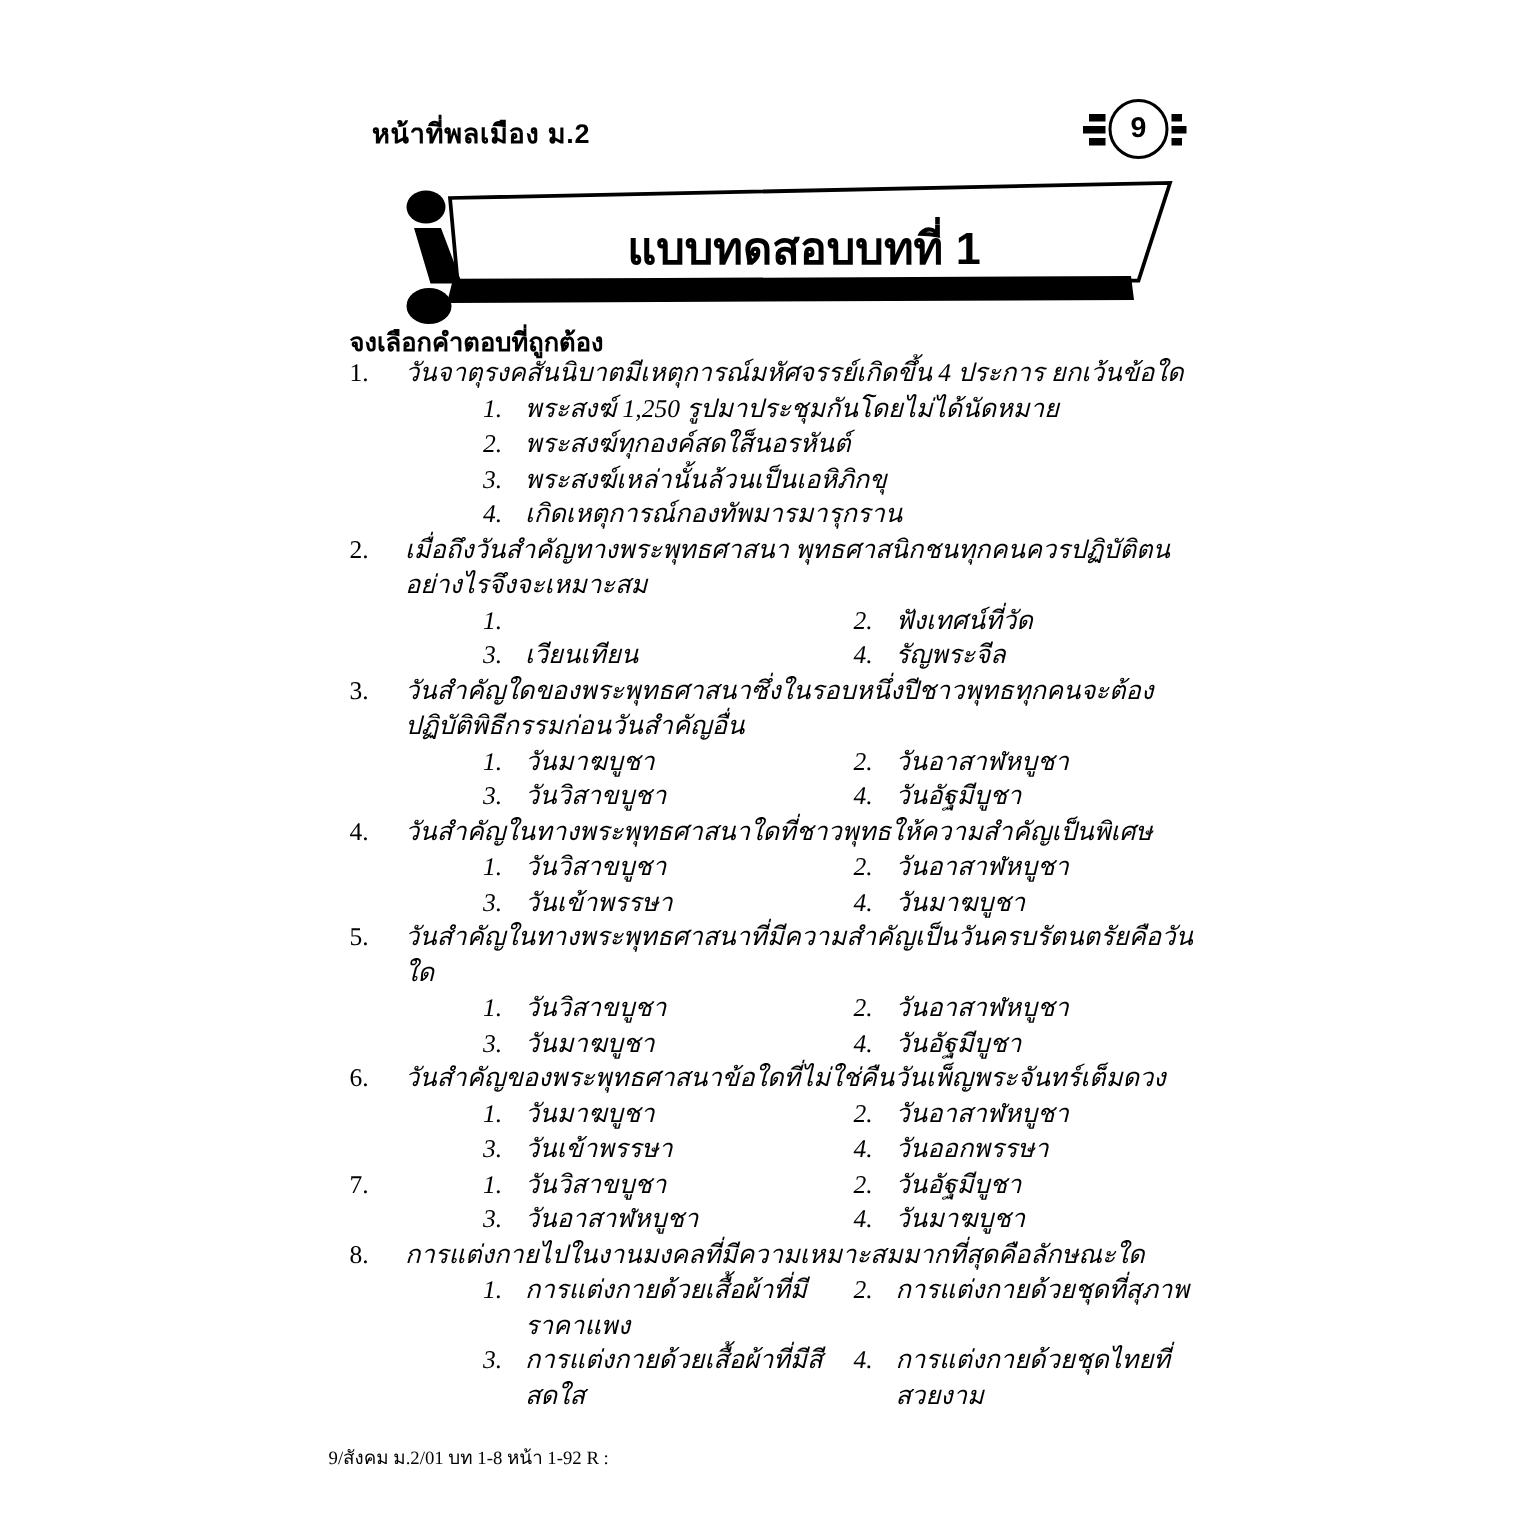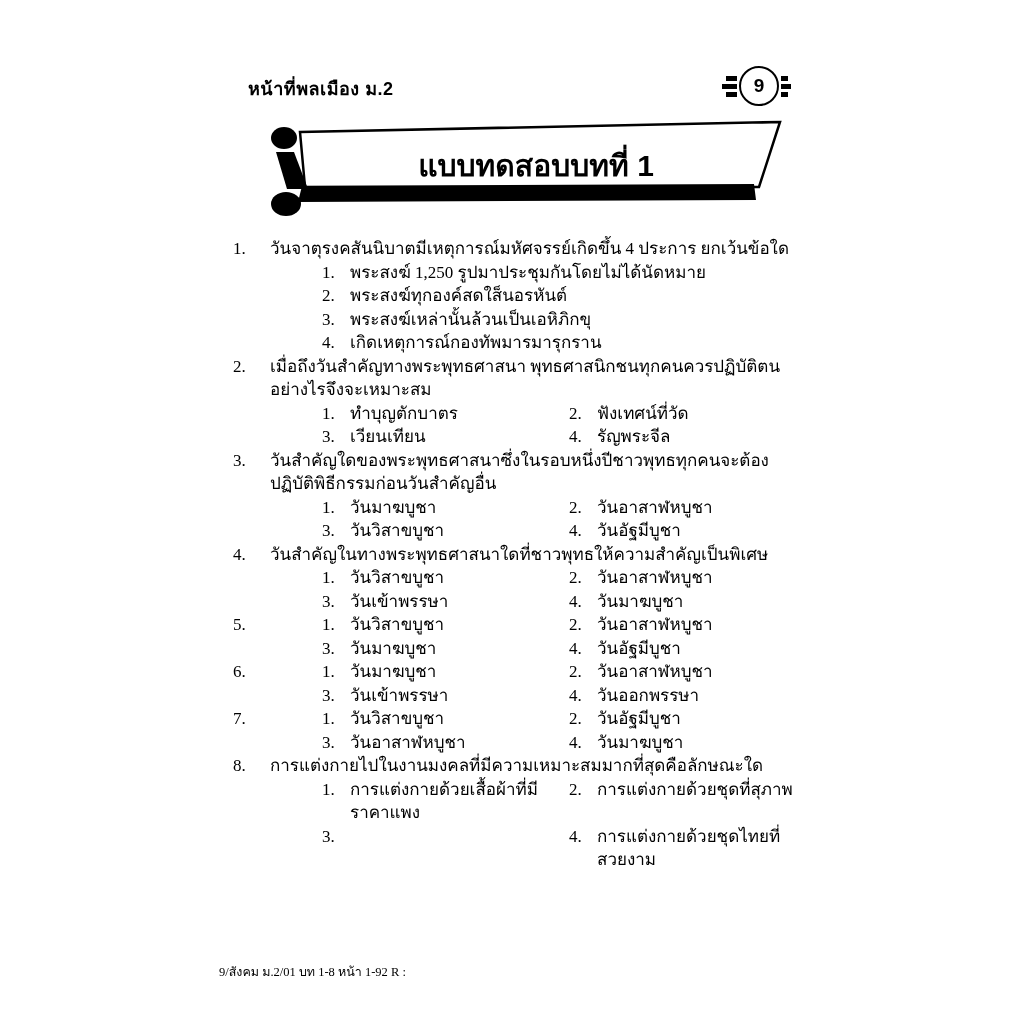--- a/index.html
+++ b/index.html
@@ -28,21 +28,21 @@
   .banner{position:absolute;left:250px;top:118px;width:540px;height:100px;}
   .banner svg{position:absolute;left:0;top:0;}
   .banner-title{position:absolute;left:60px;right:28px;top:24px;text-align:center;
                 font-family:"Liberation Sans",sans-serif;font-weight:bold;font-size:30px;}
 
   
   .instruction{position:absolute;left:233px;top:214px;font-weight:bold;font-size:17px;}
   .questions{position:absolute;left:233px;top:237px;width:578px;font-size:17px;line-height:23.5px;}
   .q{display:flex;align-items:flex-start;}
   .qnum{width:37px;flex:none;}
-  .qbody{flex:1;min-width:0;}
+  .qbody{flex:1;min-width:0;font-style:italic;}
   .choices{margin-left:52px;}
   .choices.cols{display:grid;grid-template-columns:247px auto;}
   .choice{display:flex;}
   .cnum{width:28px;flex:none;}
   .ctext{flex:1;}
 
   .footer{position:absolute;left:219px;top:962px;font-size:12.5px;}
 </style>
 </head>
 <body>
@@ -69,20 +69,21 @@
     <svg width="540" height="100" viewBox="0 0 540 100">
       <polygon points="50,14 530,4 509,69 55,69" fill="#fff" stroke="#000" stroke-width="2.5"></polygon>
       <polygon points="52,68 504,66 506,82 48,84" fill="#000"></polygon>
       <ellipse cx="34" cy="20" rx="13" ry="11" fill="#000"></ellipse>
       <polygon points="26,34 44,34 58,71 37,71" fill="#000"></polygon>
       <ellipse cx="36" cy="86" rx="15" ry="12" fill="#000"></ellipse>
     </svg>
     <div class="banner-title">แบบทดสอบบทที่ 1</div>
   </div>
 
+  <div class="instruction">จงเลือกคำตอบที่ถูกต้อง</div>
 
   <div class="questions">
 
     <div class="q">
       <span class="qnum">1.</span>
       <div class="qbody">
         <div class="qtext">วันจาตุรงคสันนิบาตมีเหตุการณ์มหัศจรรย์เกิดขึ้น 4 ประการ ยกเว้นข้อใด</div>
         <div class="choices stacked">
           <div class="choice">
               <span class="cnum">1.</span>
@@ -104,21 +105,20 @@
       </div>
     </div>
 
     <div class="q">
       <span class="qnum">2.</span>
       <div class="qbody">
         <div class="qtext">เมื่อถึงวันสำคัญทางพระพุทธศาสนา พุทธศาสนิกชนทุกคนควรปฏิบัติตนอย่างไรจึงจะเหมาะสม</div>
         <div class="choices cols">
           <div class="choice">
               <span class="cnum">1.</span>
-              <span class="ctext">ทำบุญตักบาตร</span>
             </div>
           <div class="choice">
               <span class="cnum">2.</span>
               <span class="ctext">ฟังเทศน์ที่วัด</span>
             </div>
           <div class="choice">
               <span class="cnum">3.</span>
               <span class="ctext">เวียนเทียน</span>
             </div>
           <div class="choice">
@@ -175,20 +175,21 @@
               <span class="cnum">4.</span>
               <span class="ctext">วันมาฆบูชา</span>
             </div>
         </div>
       </div>
     </div>
 
     <div class="q">
       <span class="qnum">5.</span>
       <div class="qbody">
+        <div class="qtext">วันสำคัญในทางพระพุทธศาสนาที่มีความสำคัญเป็นวันครบรัตนตรัยคือวันใด</div>
         <div class="choices cols">
           <div class="choice">
               <span class="cnum">1.</span>
               <span class="ctext">วันวิสาขบูชา</span>
             </div>
           <div class="choice">
               <span class="cnum">2.</span>
               <span class="ctext">วันอาสาฬหบูชา</span>
             </div>
           <div class="choice">
@@ -199,20 +200,21 @@
               <span class="cnum">4.</span>
               <span class="ctext">วันอัฐมีบูชา</span>
             </div>
         </div>
       </div>
     </div>
 
     <div class="q">
       <span class="qnum">6.</span>
       <div class="qbody">
+        <div class="qtext">วันสำคัญของพระพุทธศาสนาข้อใดที่ไม่ใช่คืนวันเพ็ญพระจันทร์เต็มดวง</div>
         <div class="choices cols">
           <div class="choice">
               <span class="cnum">1.</span>
               <span class="ctext">วันมาฆบูชา</span>
             </div>
           <div class="choice">
               <span class="cnum">2.</span>
               <span class="ctext">วันอาสาฬหบูชา</span>
             </div>
           <div class="choice">
@@ -259,20 +261,21 @@
           <div class="choice">
               <span class="cnum">1.</span>
               <span class="ctext">การแต่งกายด้วยเสื้อผ้าที่มีราคาแพง</span>
             </div>
           <div class="choice">
               <span class="cnum">2.</span>
               <span class="ctext">การแต่งกายด้วยชุดที่สุภาพ</span>
             </div>
           <div class="choice">
               <span class="cnum">3.</span>
+              <span class="ctext">การแต่งกายด้วยเสื้อผ้าที่มีสีสดใส</span>
             </div>
           <div class="choice">
               <span class="cnum">4.</span>
               <span class="ctext">การแต่งกายด้วยชุดไทยที่สวยงาม</span>
             </div>
         </div>
       </div>
     </div>
 
   </div>

